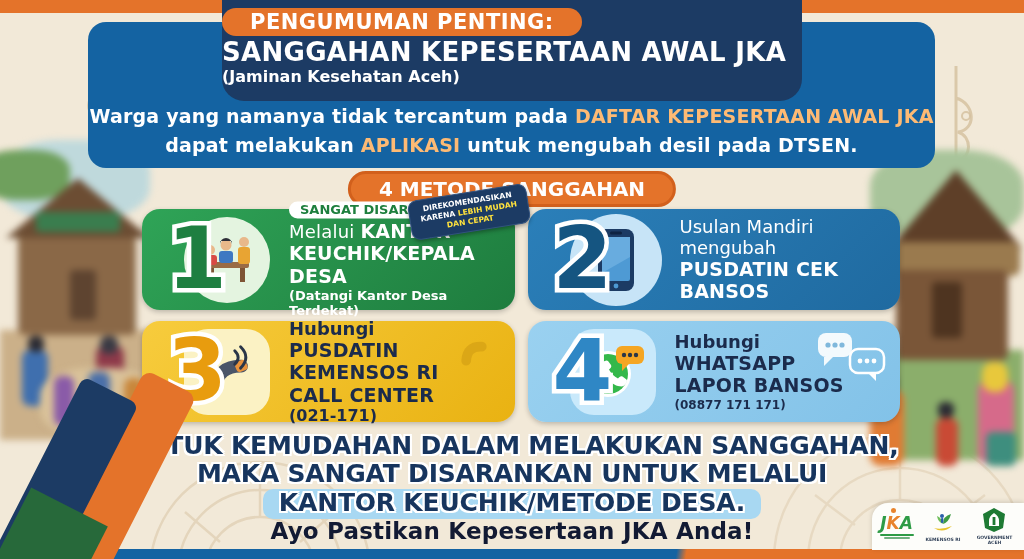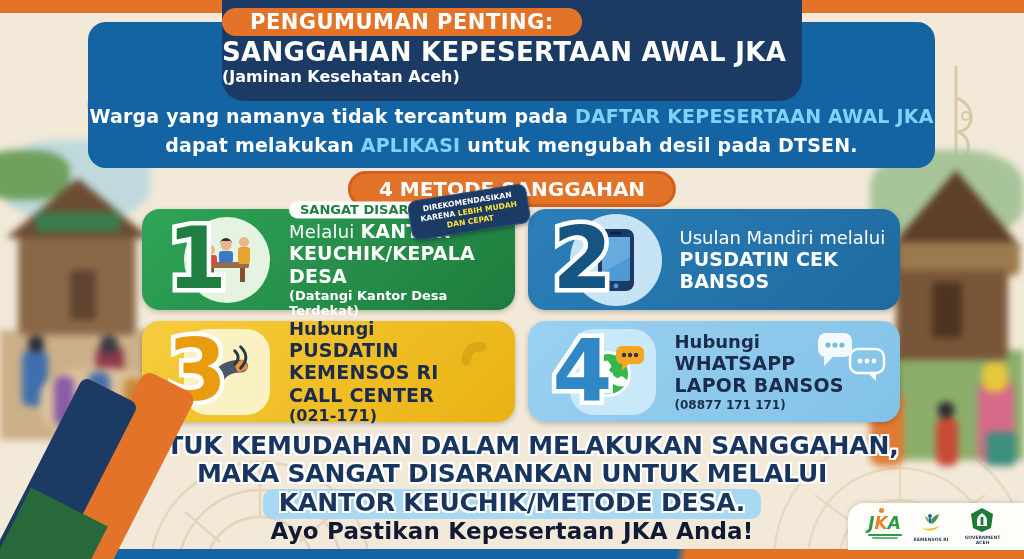--- a/index.html
+++ b/index.html
@@ -15,21 +15,21 @@
   .tri{position:absolute;width:0;height:0;}
 
   
   .top-bar{position:absolute;left:0;top:0;width:1024px;height:13px;background:#E4732A;z-index:3;}
   .intro-box{
     position:absolute;left:88px;top:22px;width:847px;height:146px;
     background:#1463A2;border-radius:18px;z-index:4;
   }
   .intro-text{position:absolute;left:0;right:0;top:80px;text-align:center;
     color:#FFF;font-size:19px;font-weight:700;line-height:1.5;letter-spacing:.2px;}
-  .hl{color:#7dd3fc;}
+  .hl{color:#fdba74;}
   .title-panel{
     position:absolute;left:50%;transform:translateX(-50%);top:0;width:580px;height:101px;
     background:#1C3B64;border-radius:0 0 22px 22px;z-index:5;text-align:left;
   }
   .badge-pill{
     display:inline-block;margin-top:8px;padding:2px 28px;background:#E4732A;border-radius:22px;
     color:#FFF;font-size:21px;font-weight:800;letter-spacing:.5px;
   }
   .main-title{color:#FFF;font-size:26px;font-weight:800;letter-spacing:.3px;margin-top:3px;line-height:1.05;}
   .sub-title{color:#FFF;font-size:16px;font-weight:700;margin-top:1px;}
@@ -92,21 +92,21 @@
   .bottom-stripe{position:absolute;left:0;bottom:0;width:1024px;height:10px;z-index:4;
     background:linear-gradient(100deg,#1463A2 0%,#1463A2 66%,#E4732A 67%,#E4732A 100%);}
 
   
   .rb{position:absolute;z-index:5;}
   .rb-orange{left:18px;bottom:-60px;width:58px;height:280px;background:#E4732A;transform:rotate(27deg);transform-origin:bottom left;border-radius:10px;}
   .rb-navy{left:-30px;bottom:-40px;width:62px;height:250px;background:#1C3B64;transform:rotate(27deg);transform-origin:bottom left;border-radius:8px;}
   .rb-green{left:-46px;bottom:-80px;width:86px;height:170px;background:#27693A;transform:rotate(27deg);transform-origin:bottom left;}
 
   
-  .logo-panel{position:absolute;right:0;bottom:9px;width:176px;height:47px;background:#FDFDFA;
+  .logo-panel{position:absolute;right:0;bottom:9px;width:152px;height:47px;background:#FDFDFA;
     border-radius:16px 0 0 0;box-shadow:0 -1px 5px rgba(0,0,0,.15);z-index:6;
     display:flex;align-items:center;justify-content:center;gap:12px;}
   .logo{text-align:center;line-height:1;}
   .logo .cap{font-size:4.5px;font-weight:700;color:#33435A;margin-top:1px;}
   .jka-word{font-size:17px;font-weight:800;font-style:italic;letter-spacing:0;}
   .jka-word .g{color:#2E9B46;} .jka-word .o{color:#E8832C;position:relative;}
   .jka-word .o::before{content:"";position:absolute;left:4px;top:-5px;width:5px;height:5px;border-radius:50%;background:#E8832C;}
   .jka-cap{width:34px;height:2px;background:#2E9B46;margin:2px auto 0;border-radius:1px;}
   .jka-cap.second{width:26px;margin-top:1px;background:#6FB07F;}
 </style>
@@ -236,21 +236,21 @@
           <rect x="9" y="10" width="28" height="44" rx="2" fill="#4E9AD4"></rect>
           <path d="M9 10 h28 v20 l-28 16 z" fill="#68ACDF"></path>
           <rect x="17" y="4.5" width="12" height="3" rx="1.5" fill="#0E2342"></rect>
           <circle cx="23" cy="59" r="2.4" fill="#4E9AD4"></circle>
         </svg>
       </div>
       <div class="num">
         <span class="stroke">2</span><span class="fill n2">2</span>
       </div>
       <div class="card-text t-white" style="left:152px;">
-        <div class="ct-reg">Usulan Mandiri melalui</div>
+        <div class="ct-reg">Usulan Mandiri mengubah</div>
         <div class="ct-bold">PUSDATIN CEK BANSOS</div>
       </div>
     </div>
 
     <div class="card c3">
       <svg class="wm" style="right:14px;top:12px;opacity:.85;" width="48" height="48" viewBox="0 0 64 64">
         <path d="M18 26 Q 32 12 46 26" stroke="#D9A516" stroke-width="13" fill="none" stroke-linecap="round" transform="rotate(-42 32 32)"></path>
       </svg>
       <div class="disc sq d3">
         <svg width="62" height="62" viewBox="0 0 64 64">

